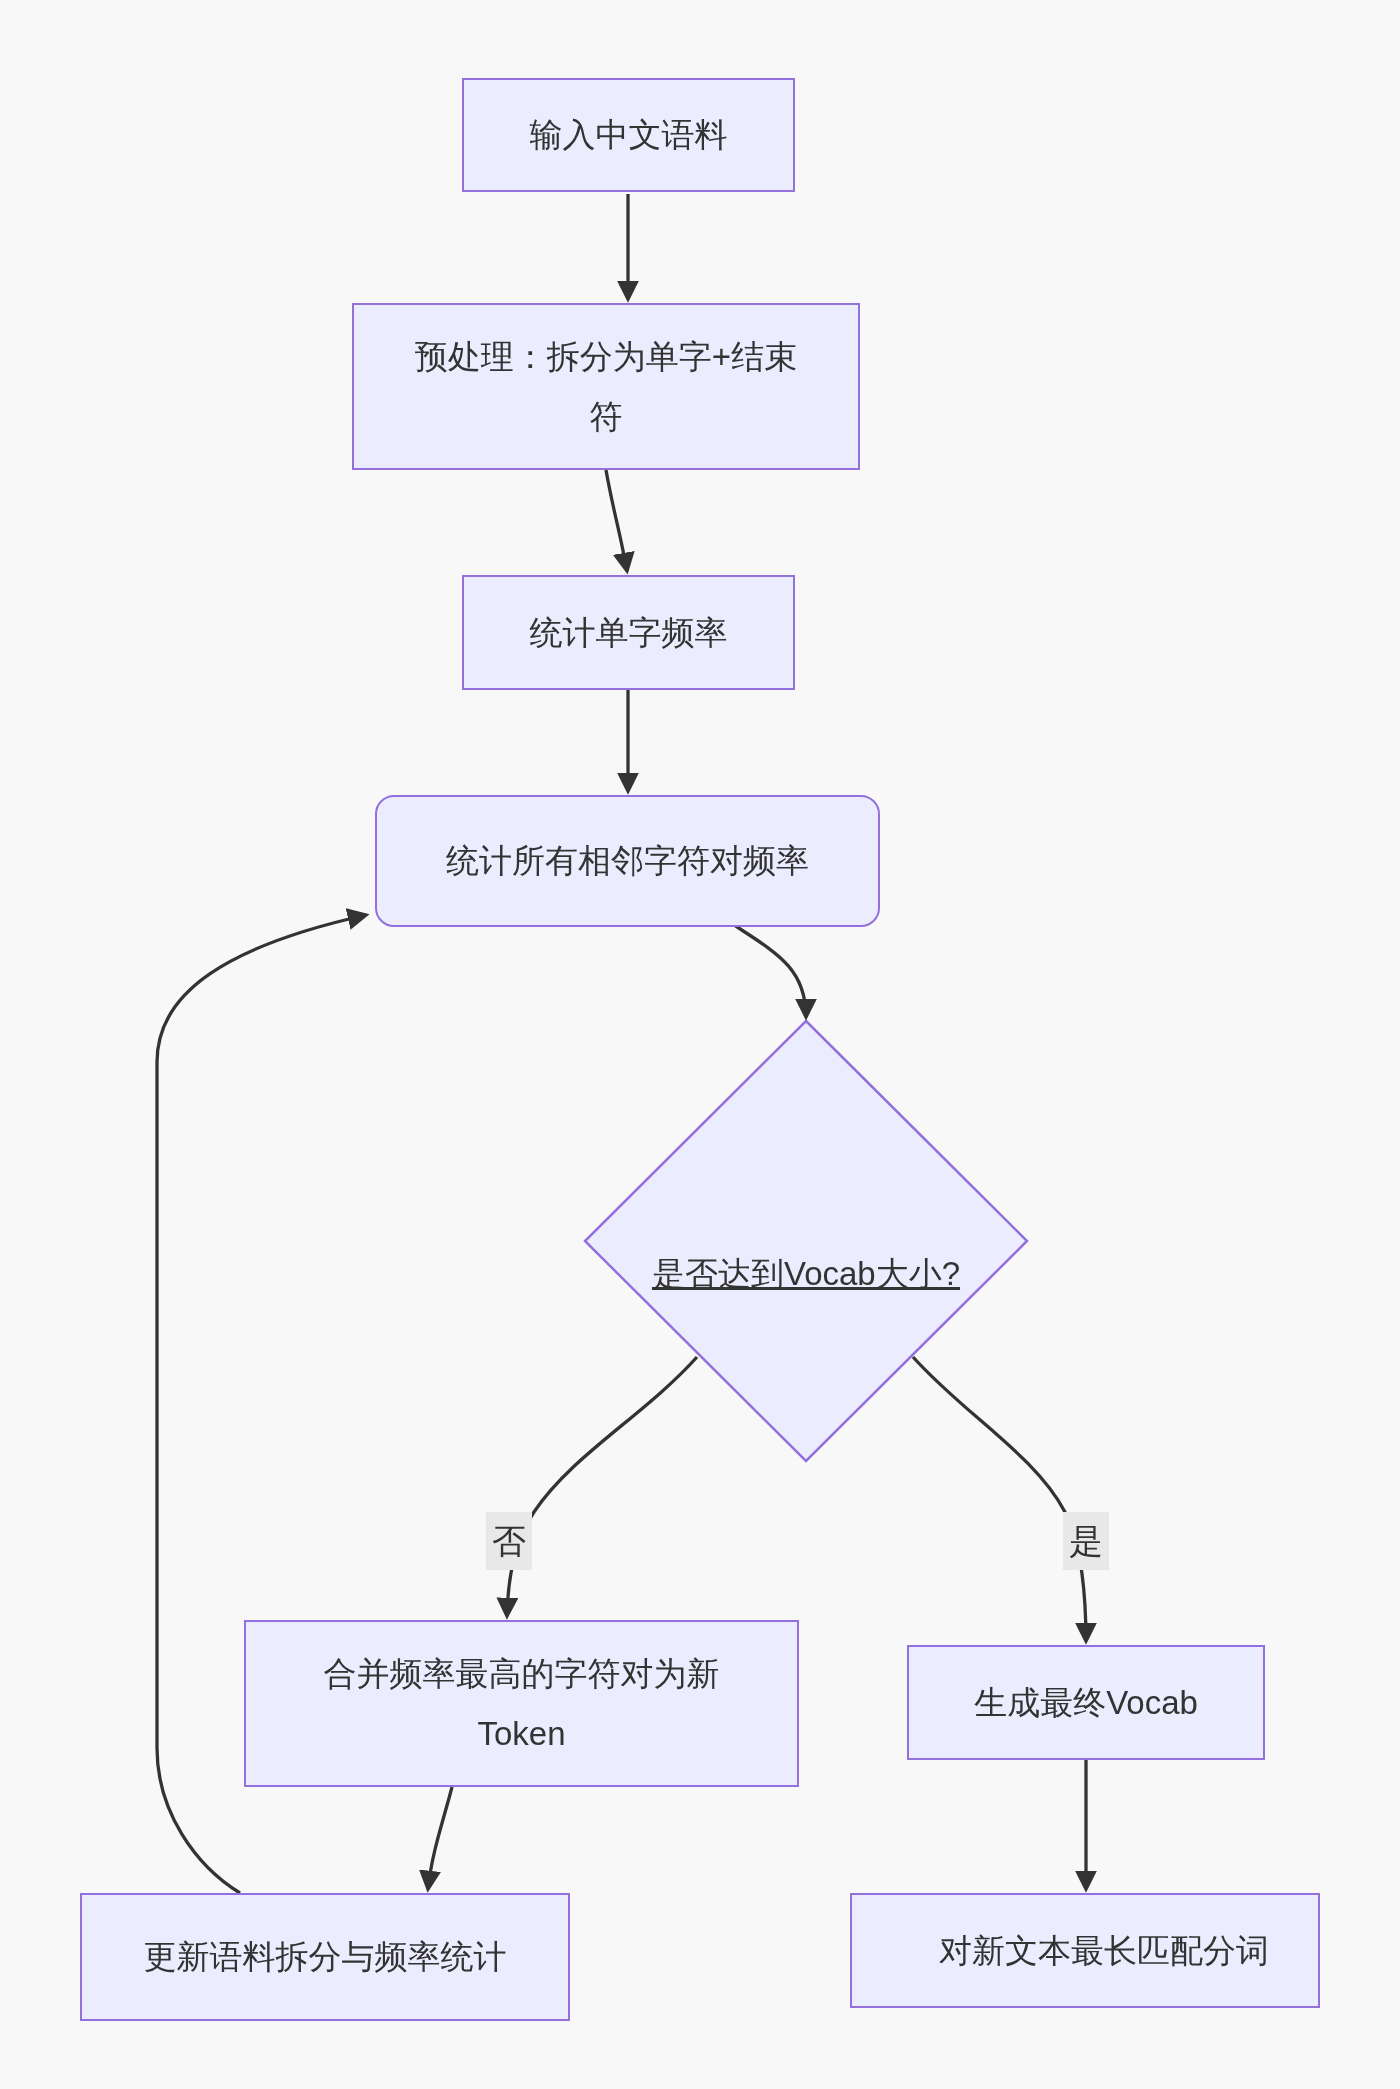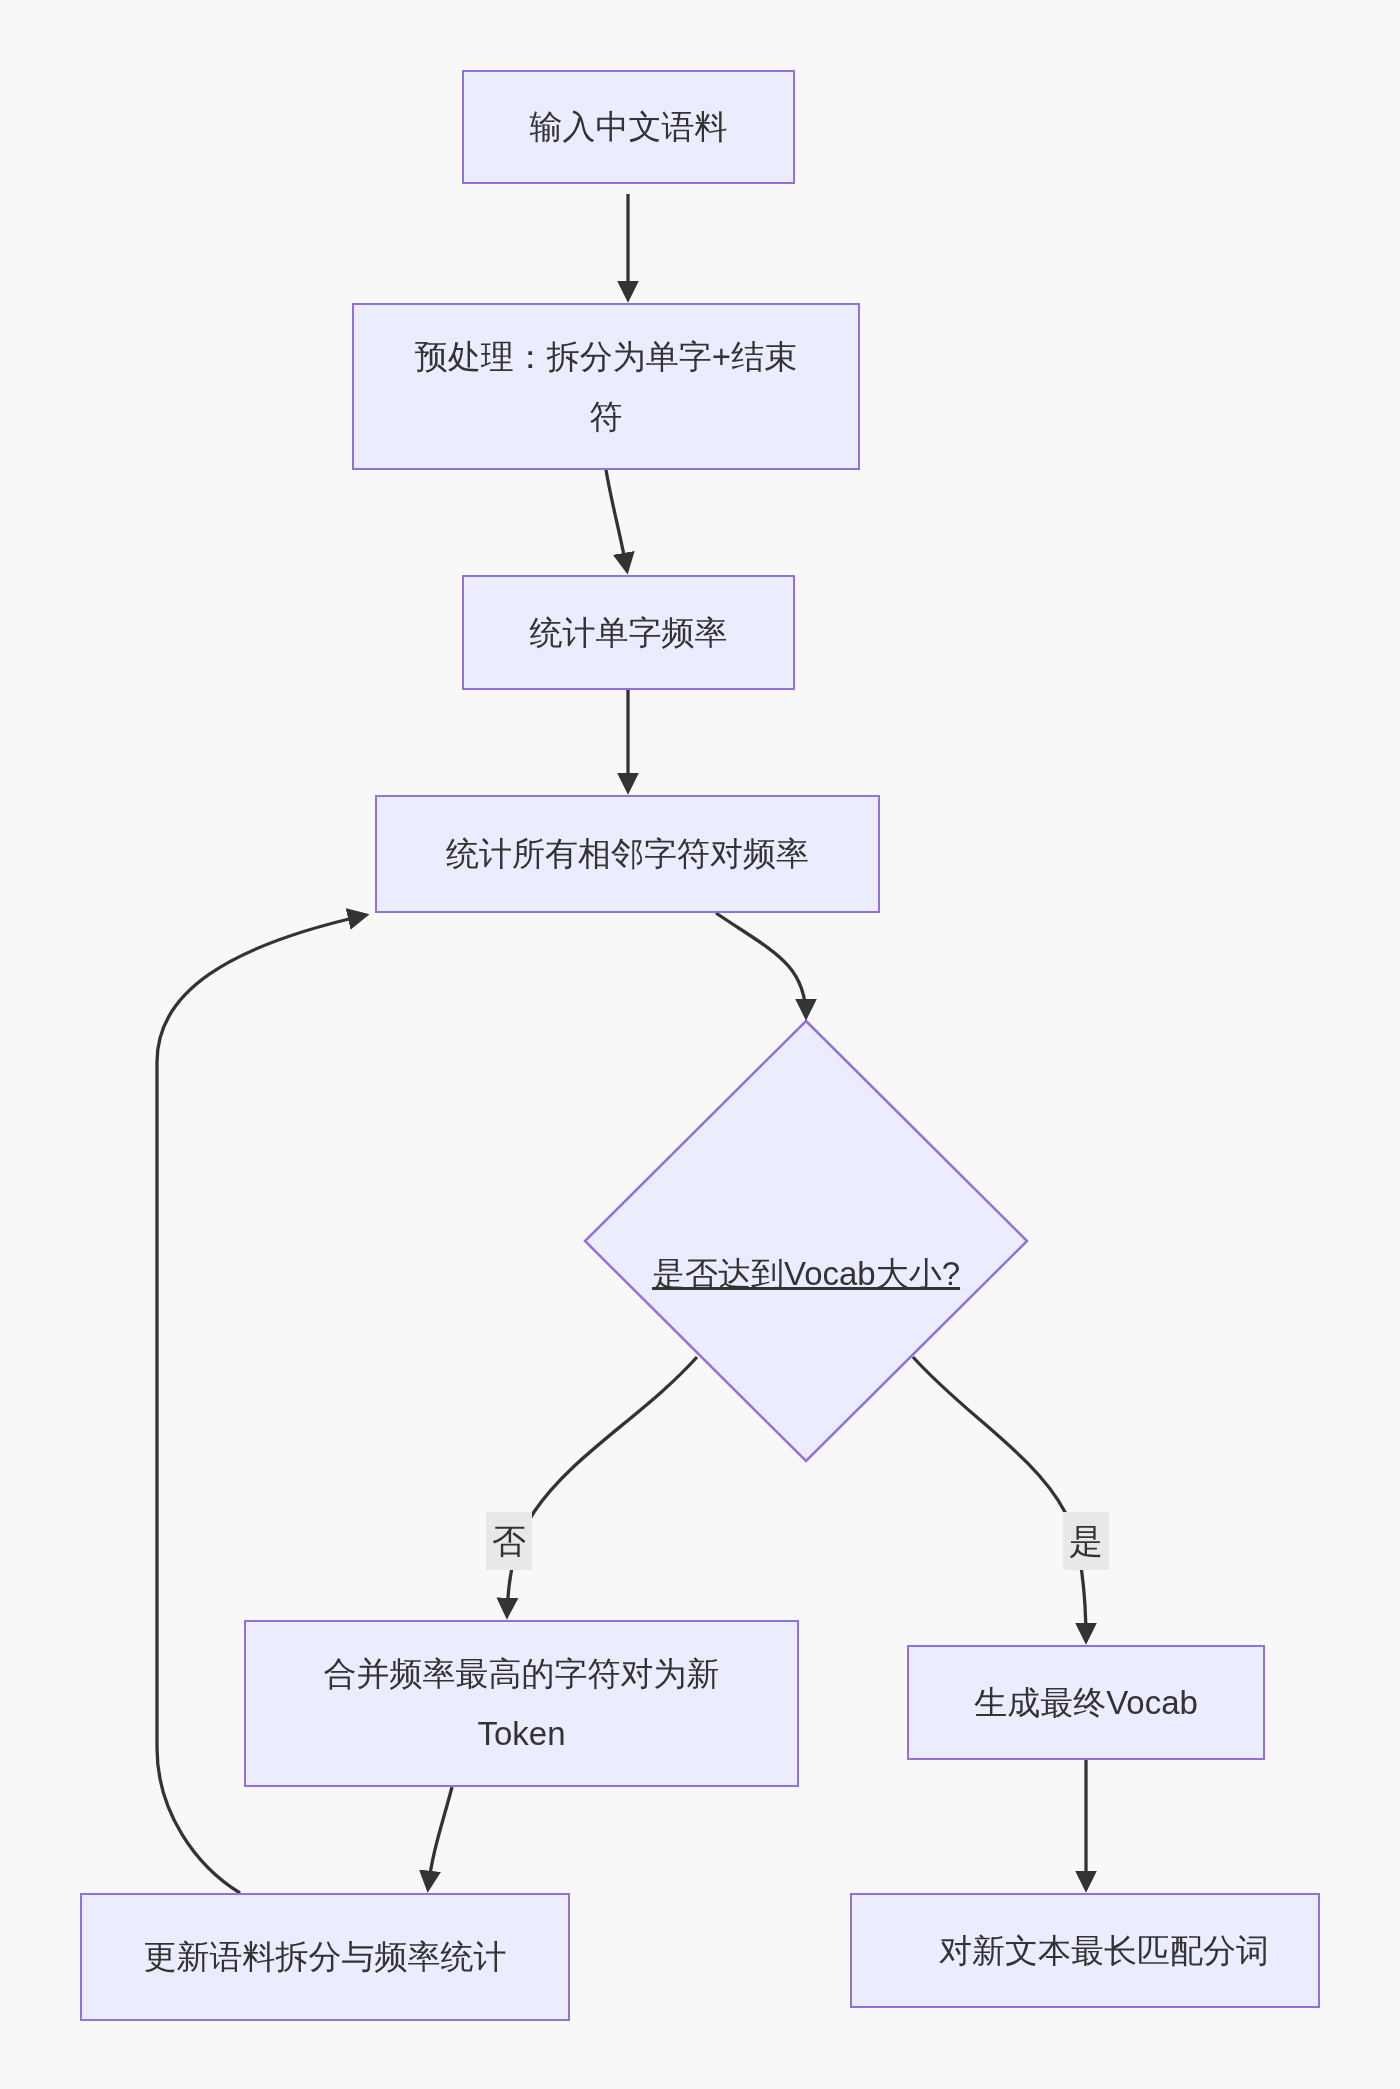--- a/index.html
+++ b/index.html
@@ -78,28 +78,28 @@
     <path class="edge" d="M606,470 C612,505 621,537 627,571" marker-end="url(#arrow)"></path>
     <path class="edge" d="M628,690 L628,791" marker-end="url(#arrow)"></path>
     <path class="edge" d="M716,913 C770,950 806,963 806,1017" marker-end="url(#arrow)"></path>
     <path class="edge" d="M697,1357 C645,1415 572,1455 534,1512 C515,1542 508,1575 507,1616" marker-end="url(#arrow)"></path>
     <path class="edge" d="M913,1357 C965,1415 1035,1455 1065,1512 C1082,1543 1086,1600 1086,1641" marker-end="url(#arrow)"></path>
     <path class="edge" d="M452,1787 C443,1822 432,1852 428,1889" marker-end="url(#arrow)"></path>
     <path class="edge" d="M240,1893 C196,1866 157,1812 157,1748 L157,1062 C157,992 228,946 366,915" marker-end="url(#arrow)"></path>
     <path class="edge" d="M1086,1760 L1086,1889" marker-end="url(#arrow)"></path>
   </svg>
 
-  <div class="node" style="left:462px; top:70px; width:333px; height:114px;">输入中文语料</div>
+  <div class="node" style="left:462px; top:78px; width:333px; height:114px;">输入中文语料</div>
 
   <div class="node" style="left:352px; top:303px; width:508px; height:167px;">预处理：拆分为单字+结束
 符</div>
 
   <div class="node" style="left:462px; top:575px; width:333px; height:115px;">统计单字频率</div>
 
-  <div class="node" style="left:375px; top:795px; width:505px; height:118px;">统计所有相邻字符对频率</div>
+  <div class="node" style="left:375px; top:795px; width:505px; height:132px;border-radius:19px;">统计所有相邻字符对频率</div>
 
   <div class="node-label-plain" style="left:586px; top:1244px; width:440px; height:60px;text-decoration:underline;">是否达到Vocab大小?</div>
 
   <div class="node" style="left:244px; top:1620px; width:555px; height:167px;">合并频率最高的字符对为新
 Token</div>
 
   <div class="node" style="left:907px; top:1645px; width:358px; height:115px;">生成最终Vocab</div>
 
   <div class="node" style="left:80px; top:1893px; width:490px; height:128px;">更新语料拆分与频率统计</div>
 

